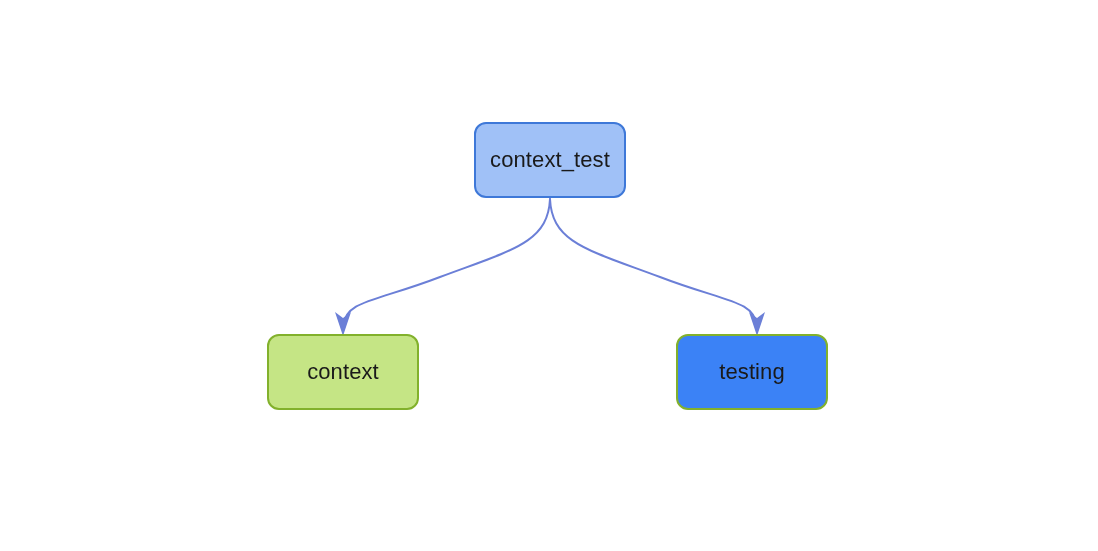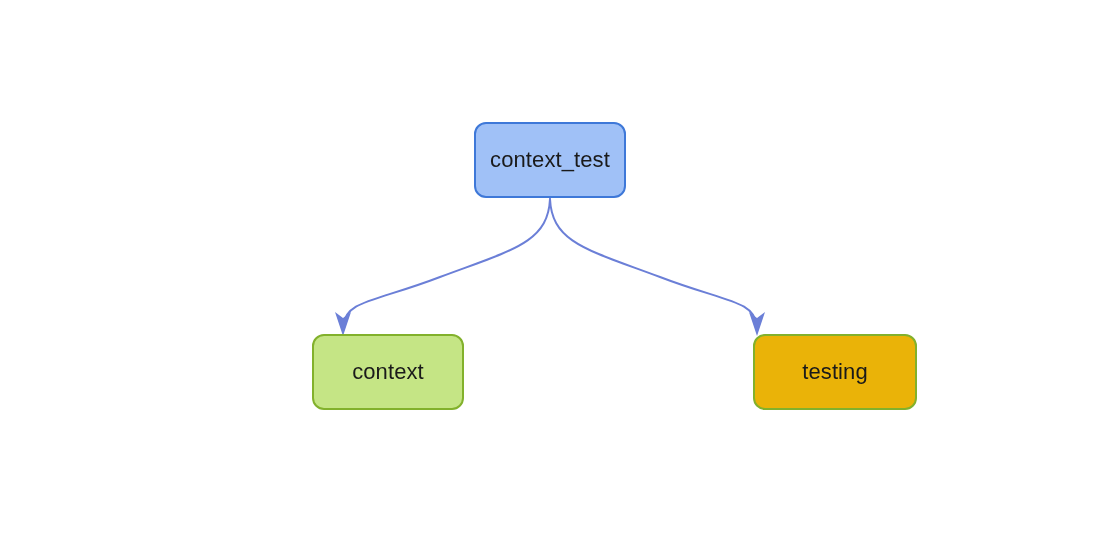--- a/index.html
+++ b/index.html
@@ -44,21 +44,20 @@
     white-space: nowrap;
     letter-spacing: 0.1px;
   }
   .node-root {
     background: #a0c1f7;
     border-color: #3e78d8;
   }
   .node-dep {
     background: #c5e585;
     border-color: #82b12c;
-    margin-left: 45px;
   }
 </style>
 </head>
 <body>
 
 <div id="canvas" style="width: 1098px; height: 551px; background: rgb(255, 255, 255);">
 
   <svg id="edge-layer" viewBox="0 0 1098 551" width="1098" height="551" xmlns="http://www.w3.org/2000/svg">
     <g>
       <path fill="none" stroke="#6b7fd7" stroke-width="2" stroke-linecap="round" d="M 550 199 C 548 243 512 250 440 277 C 375 302 346 300 343 326"></path>
@@ -71,17 +70,17 @@
   </svg>
 
   <div class="node node-root" id="node-context_test" style="left: 474px; top: 122px; width: 152px; height: 76px; background: rgb(160, 193, 247); border-color: rgb(62, 120, 216);">
     <span class="node-label" style="color: rgb(26, 26, 26);">context_test</span>
   </div>
 
   <div class="node node-dep" id="node-context" style="left: 267px; top: 334px; width: 152px; height: 76px; background: rgb(197, 229, 133); border-color: rgb(130, 177, 44);">
     <span class="node-label" style="color: rgb(26, 26, 26);">context</span>
   </div>
 
-  <div class="node node-dep" id="node-testing" style="left: 708px; top: 334px; width: 164px; height: 76px; background: #eab308; border-color: rgb(130, 177, 44);">
+  <div class="node node-dep" id="node-testing" style="left: 676px; top: 334px; width: 152px; height: 76px; background: #3b82f6; border-color: rgb(130, 177, 44);">
     <span class="node-label" style="color: rgb(26, 26, 26);">testing</span>
   </div>
 
 </div>
 
 </body></html>

